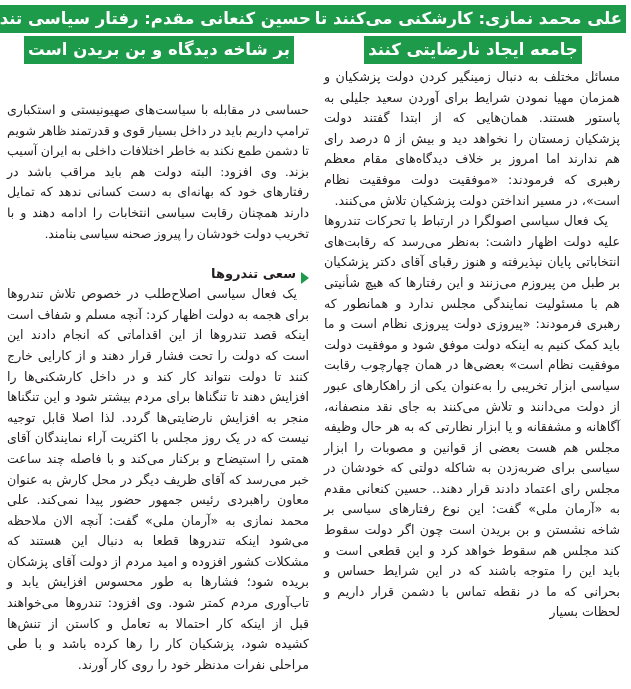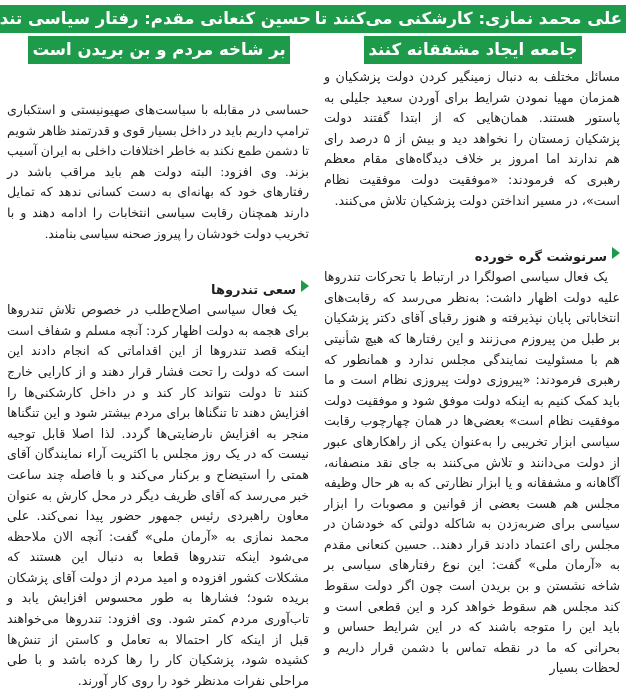--- a/index.html
+++ b/index.html
@@ -11,46 +11,42 @@
   .headline { text-align:center; margin:0; padding-top:5px; }
   .hl-line { display:inline-block; background:#1e9a4b; color:#ffffff;
              font-weight:bold; font-size:16.5px; line-height:28px;
              padding:0 4px; margin-bottom:3px; white-space:nowrap; }
   .hl-row { display:block; }
   .body-text { font-size:12.6px; line-height:20.6px; text-align:justify;
                margin:0; padding:0 6px 0 4px; }
   .col-right .intro { }
   .col-left .intro  { margin-top:33px;font-family:Liberation Serif, serif; }
   .subhead { font-weight:bold; font-size:13px; line-height:20px;
-             margin:36px 0 0 0; padding-right:6px; display:flex; align-items:flex-start; }
+             margin:20px 0 0 0; padding-right:6px; display:flex; align-items:flex-end; }
   .bullet { display:inline-block; width:0; height:0; border-top:6px solid transparent;
             border-bottom:6px solid transparent; border-left:8px solid #1e9a4b;
             margin-left:5px; }
   .para { text-indent:12px; }
 </style>
 </head>
 <body>
 
 <div class="col col-right">
   <div class="headline">
     <span class="hl-row"><span class="hl-line">علی محمد نمازی: کارشکنی می‌کنند تا در</span></span>
-    <span class="hl-row"><span class="hl-line">جامعه ایجاد مشفقانه کنند</span></span>
+    <span class="hl-row"><span class="hl-line">جامعه ایجاد نارضایتی کنند</span></span>
   </div>
   <p class="body-text intro">مسائل مختلف به دنبال زمینگیر کردن دولت پزشکیان و همزمان مهیا نمودن شرایط برای آوردن سعید جلیلی به پاستور هستند. همان‌هایی که از ابتدا گفتند دولت پزشکیان زمستان را نخواهد دید و بیش از ۵ درصد رای هم ندارند اما امروز بر خلاف دیدگاه‌های مقام معظم رهبری که فرمودند: «موفقیت دولت موفقیت نظام است»، در مسیر انداختن دولت پزشکیان تلاش می‌کنند.</p>
-  <div class="subhead">
-    <span class="bullet"></span>
-    <span>سرنوشت گره خورده</span>
-  </div>
   <p class="body-text para">یک فعال سیاسی اصولگرا در ارتباط با تحرکات تندروها علیه دولت اظهار داشت: به‌نظر می‌رسد که رقابت‌های انتخاباتی پایان نپذیرفته و هنوز رقبای آقای دکتر پزشکیان بر طبل من پیروزم می‌زنند و این رفتارها که هیچ شأنیتی هم با مسئولیت نمایندگی مجلس ندارد و همانطور که رهبری فرمودند: «پیروزی دولت پیروزی نظام است و ما باید کمک کنیم به اینکه دولت موفق شود و موفقیت دولت موفقیت نظام است» بعضی‌ها در همان چهارچوب رقابت سیاسی ابزار تخریبی را به‌عنوان یکی از راهکارهای عبور از دولت می‌دانند و تلاش می‌کنند به جای نقد منصفانه، آگاهانه و مشفقانه و یا ابزار نظارتی که به هر حال وظیفه مجلس هم هست بعضی از قوانین و مصوبات را ابزار سیاسی برای ضربه‌زدن به شاکله دولتی که خودشان در مجلس رای اعتماد دادند قرار دهند.. حسین کنعانی مقدم به «آرمان ملی» گفت: این نوع رفتارهای سیاسی بر شاخه نشستن و بن بریدن است چون اگر دولت سقوط کند مجلس هم سقوط خواهد کرد و این قطعی است و باید این را متوجه باشند که در این شرایط حساس و بحرانی که ما در نقطه تماس با دشمن قرار داریم و لحظات بسیار</p>
 </div>
 
 <div class="col col-left">
   <div class="headline">
     <span class="hl-row"><span class="hl-line">حسین کنعانی مقدم: رفتار سیاسی تندروها</span></span>
-    <span class="hl-row"><span class="hl-line">بر شاخه مردم و بن بریدن است</span></span>
+    <span class="hl-row"><span class="hl-line">بر شاخه دیدگاه و بن بریدن است</span></span>
   </div>
   <p class="body-text intro">حساسی در مقابله با سیاست‌های صهیونیستی و استکباری ترامپ داریم باید در داخل بسیار قوی و قدرتمند ظاهر شویم تا دشمن طمع نکند به خاطر اختلافات داخلی به ایران آسیب بزند. وی افزود: البته دولت هم باید مراقب باشد در رفتارهای خود که بهانه‌ای به دست کسانی ندهد که تمایل دارند همچنان رقابت سیاسی انتخابات را ادامه دهند و با تخریب دولت خودشان را پیروز صحنه سیاسی بنامند.</p>
   <div class="subhead">
     <span class="bullet"></span>
     <span>سعی تندروها</span>
   </div>
   <p class="body-text para">یک فعال سیاسی اصلاح‌طلب در خصوص تلاش تندروها برای هجمه به دولت اظهار کرد: آنچه مسلم و شفاف است اینکه قصد تندروها از این اقداماتی که انجام دادند این است که دولت را تحت فشار قرار دهند و از کارایی خارج کنند تا دولت نتواند کار کند و در داخل کارشکنی‌ها را افزایش دهند تا تنگناها برای مردم بیشتر شود و این تنگناها منجر به افزایش نارضایتی‌ها گردد. لذا اصلا قابل توجیه نیست که در یک روز مجلس با اکثریت آراء نمایندگان آقای همتی را استیضاح و برکنار می‌کند و با فاصله چند ساعت خبر می‌رسد که آقای ظریف دیگر در محل کارش به عنوان معاون راهبردی رئیس جمهور حضور پیدا نمی‌کند. علی محمد نمازی به «آرمان ملی» گفت: آنچه الان ملاحظه می‌شود اینکه تندروها قطعا به دنبال این هستند که مشکلات کشور افزوده و امید مردم از دولت آقای پزشکان بریده شود؛ فشارها به طور محسوس افزایش یابد و تاب‌آوری مردم کمتر شود. وی افزود: تندروها می‌خواهند قبل از اینکه کار احتمالا به تعامل و کاستن از تنش‌ها کشیده شود، پزشکیان کار را رها کرده باشد و با طی مراحلی نفرات مدنظر خود را روی کار آورند.</p>
 </div>
 
 </body></html>

